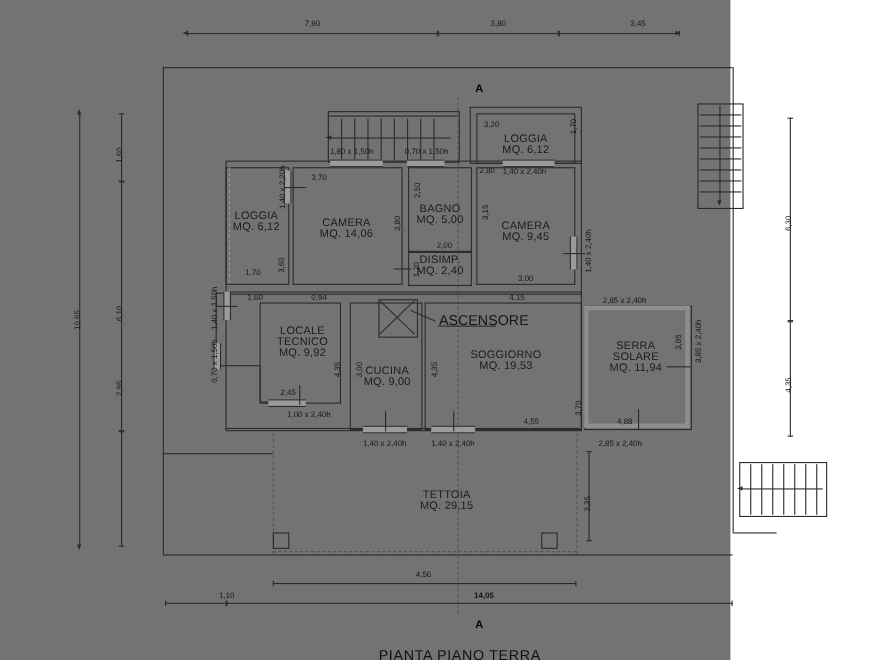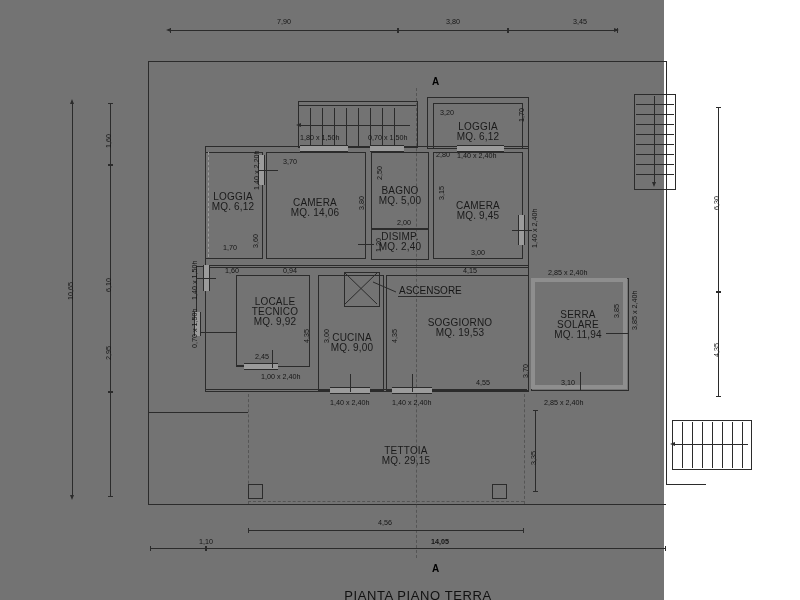--- a/index.html
+++ b/index.html
@@ -12,21 +12,21 @@
   .ln{position:absolute;background:#2b2b2b;}
   .hln{height:1px;}
   .vln{width:1px;}
   .wall{position:absolute;border:1px solid #2b2b2b;background:transparent;}
   .fill{position:absolute;background:#8e8e8e;}
   .dash-h{position:absolute;height:0;border-top:1px dashed #555;}
   .dash-v{position:absolute;width:0;border-left:1px dashed #555;}
   .dashlite-v{position:absolute;width:0;border-left:1px dashed #9a9a9a;}
 
   
-  .t{position:absolute;font-size:10px;line-height:9px;white-space:nowrap;color:#161616;}
+  .t{position:absolute;font-size:13px;line-height:9px;white-space:nowrap;color:#161616;}
   .room{position:absolute;text-align:center;transform:translateX(-50%);
         font-size:10px;line-height:10px;white-space:nowrap;letter-spacing:.2px;}
   .dim{position:absolute;font-size:7.2px;white-space:nowrap;color:#161616;}
   .dim.c{transform:translateX(-50%);}
   .vdim{position:absolute;font-size:7.2px;white-space:nowrap;color:#161616;
         transform-origin:0 0;transform:rotate(-90deg);}
   .title{position:absolute;font-size:13px;letter-spacing:.6px;white-space:nowrap;
          transform:translateX(-50%);color:#111;}
   .secmark{position:absolute;font-size:10px;font-weight:bold;color:#000;}
 
@@ -244,21 +244,21 @@
   <div class="fill" style="left:623px;top:278px;width:4px;height:111px;"></div>
   <div class="fill" style="left:531px;top:385px;width:96px;height:4px;"></div>
   <div class="room" style="left:578px;top:310px;">
     <div>SERRA</div>
     <div>SOLARE</div>
     <div>MQ. 11,94</div>
   </div>
   <div class="dim" style="left:548px;top:268px;">2,85 x 2,40h</div>
   <div class="vdim" style="left:612px;top:318px;">3,85</div>
   <div class="vdim" style="left:630px;top:330px;">3,85 x 2,40h</div>
-  <div class="dim c" style="left:568px;top:378px;">3,10</div>
+  <div class="dim c" style="left:568px;top:378px;">4,88</div>
   <div class="dim" style="left:544px;top:398px;">2,85 x 2,40h</div>
   <div class="ln hln" style="left:606px;top:333px;width:22px;"></div>
   <div class="ln vln" style="left:580px;top:372px;height:18px;"></div>
 
   <div class="dash-v" style="left:248px;top:394px;height:110px;"></div>
   <div class="dash-v" style="left:524px;top:394px;height:110px;"></div>
   <div class="dash-h" style="left:248px;top:501px;width:276px;"></div>
   <div class="room" style="left:406px;top:446px;">
     <div>TETTOIA</div>
     <div>MQ. 29,15</div>

